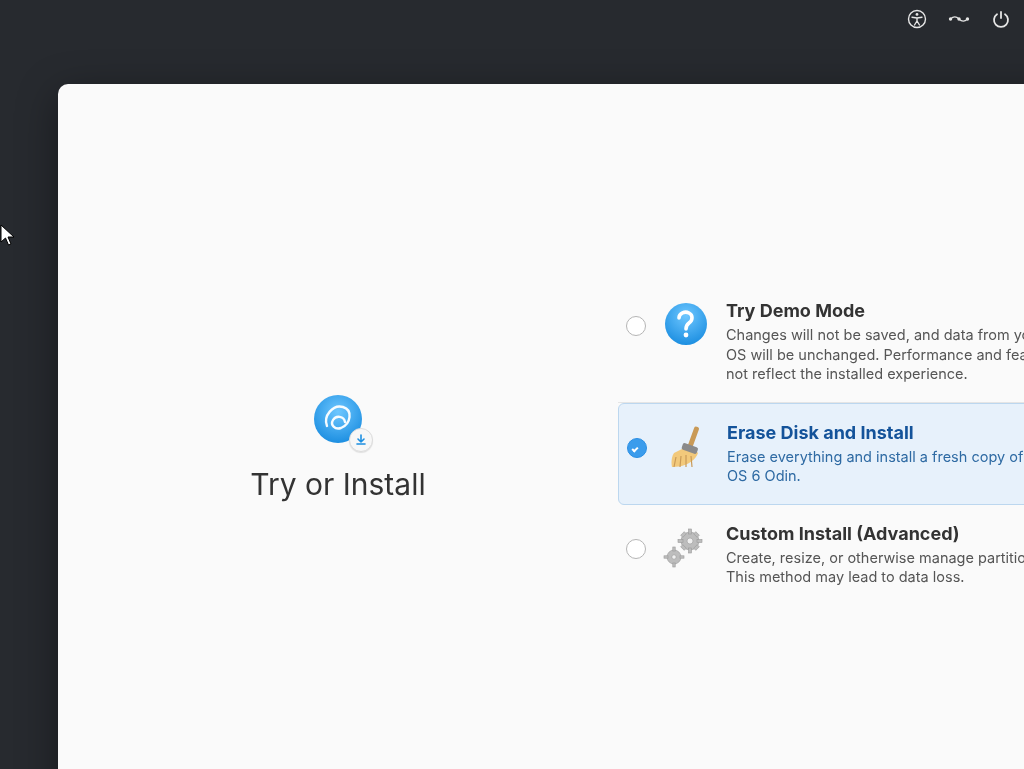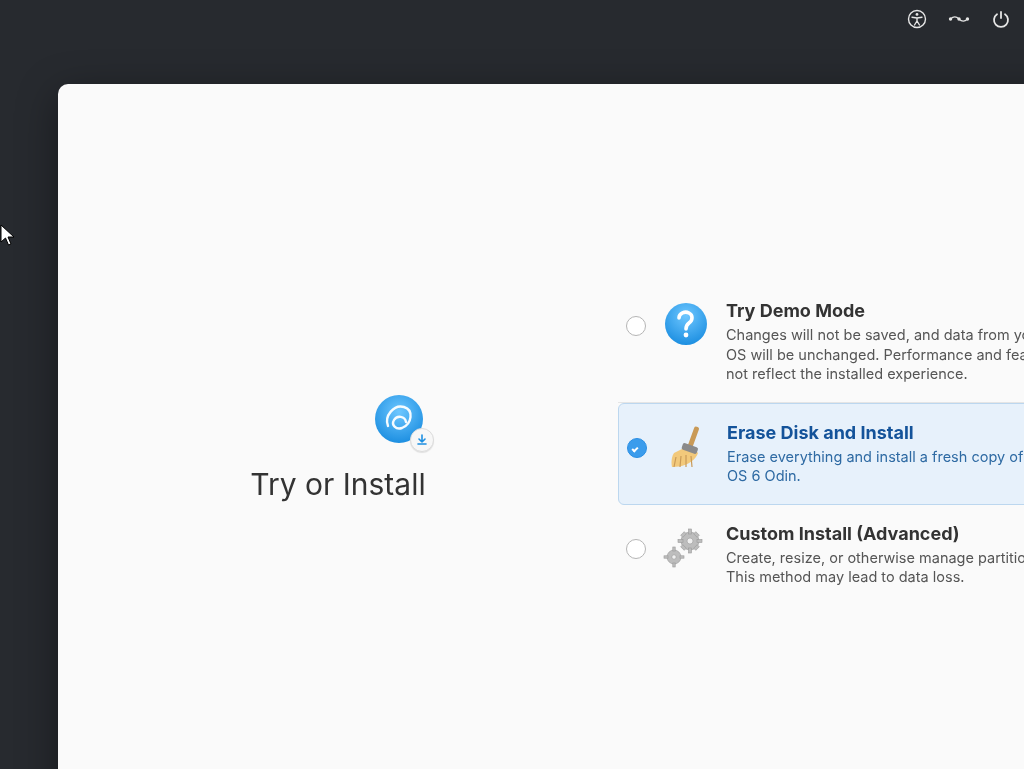--- a/index.html
+++ b/index.html
@@ -58,21 +58,21 @@
     height: 100%;
     display: flex;
     flex-direction: column;
     align-items: center;
     justify-content: flex-start;
   }
   .left-pane .logo-wrap {
     margin-top: 308px; 
     display: flex;
     flex-direction: column;
-    align-items: flex-end;
+    align-items: center;
   }
   .left-pane .title {
     margin-top: 20px;
     font-size: 30px;
     font-weight: 400;
     color: #333;
   }
 
   
   .logo {

